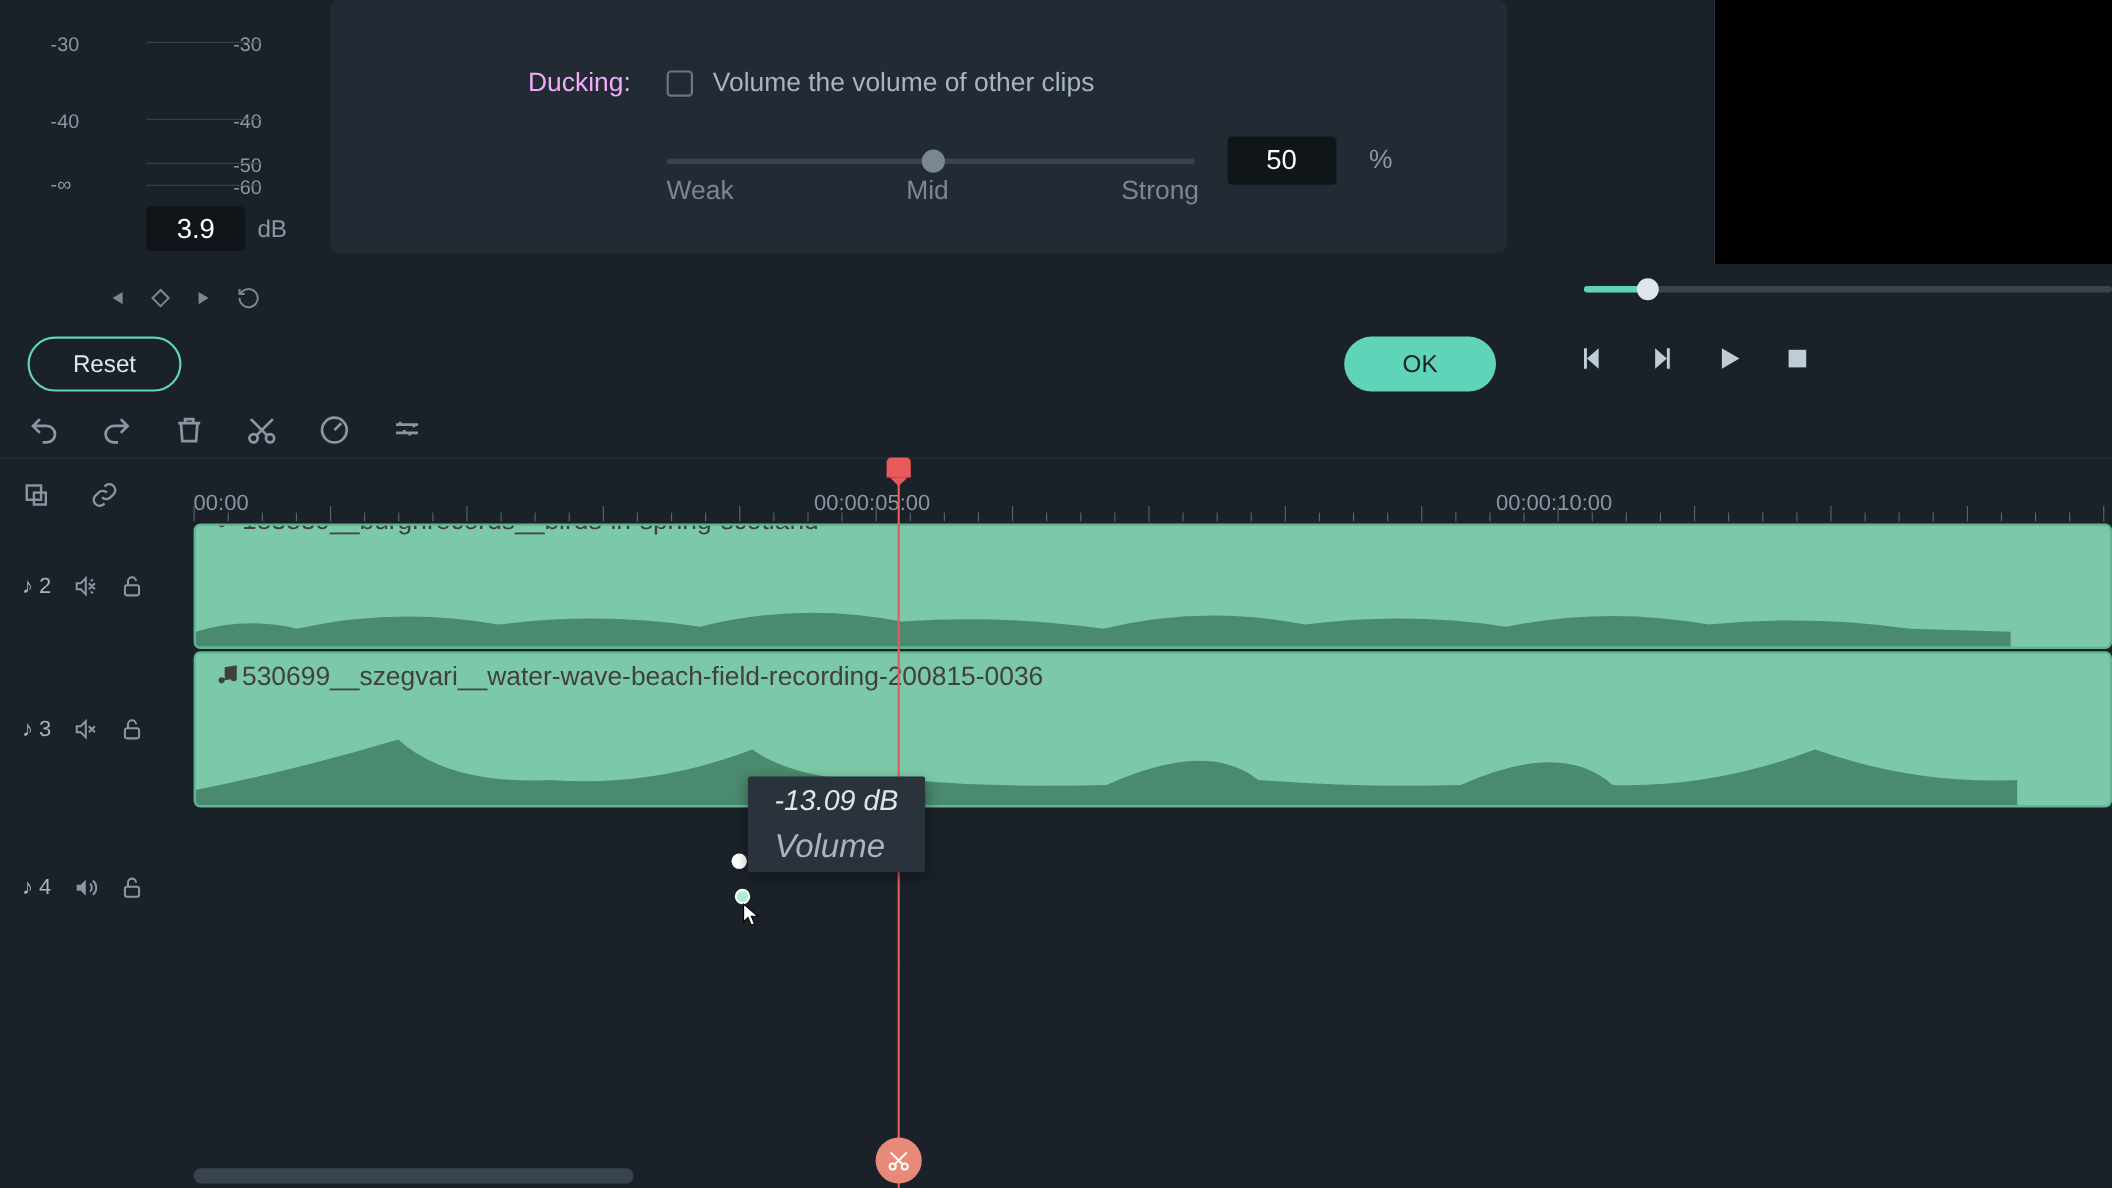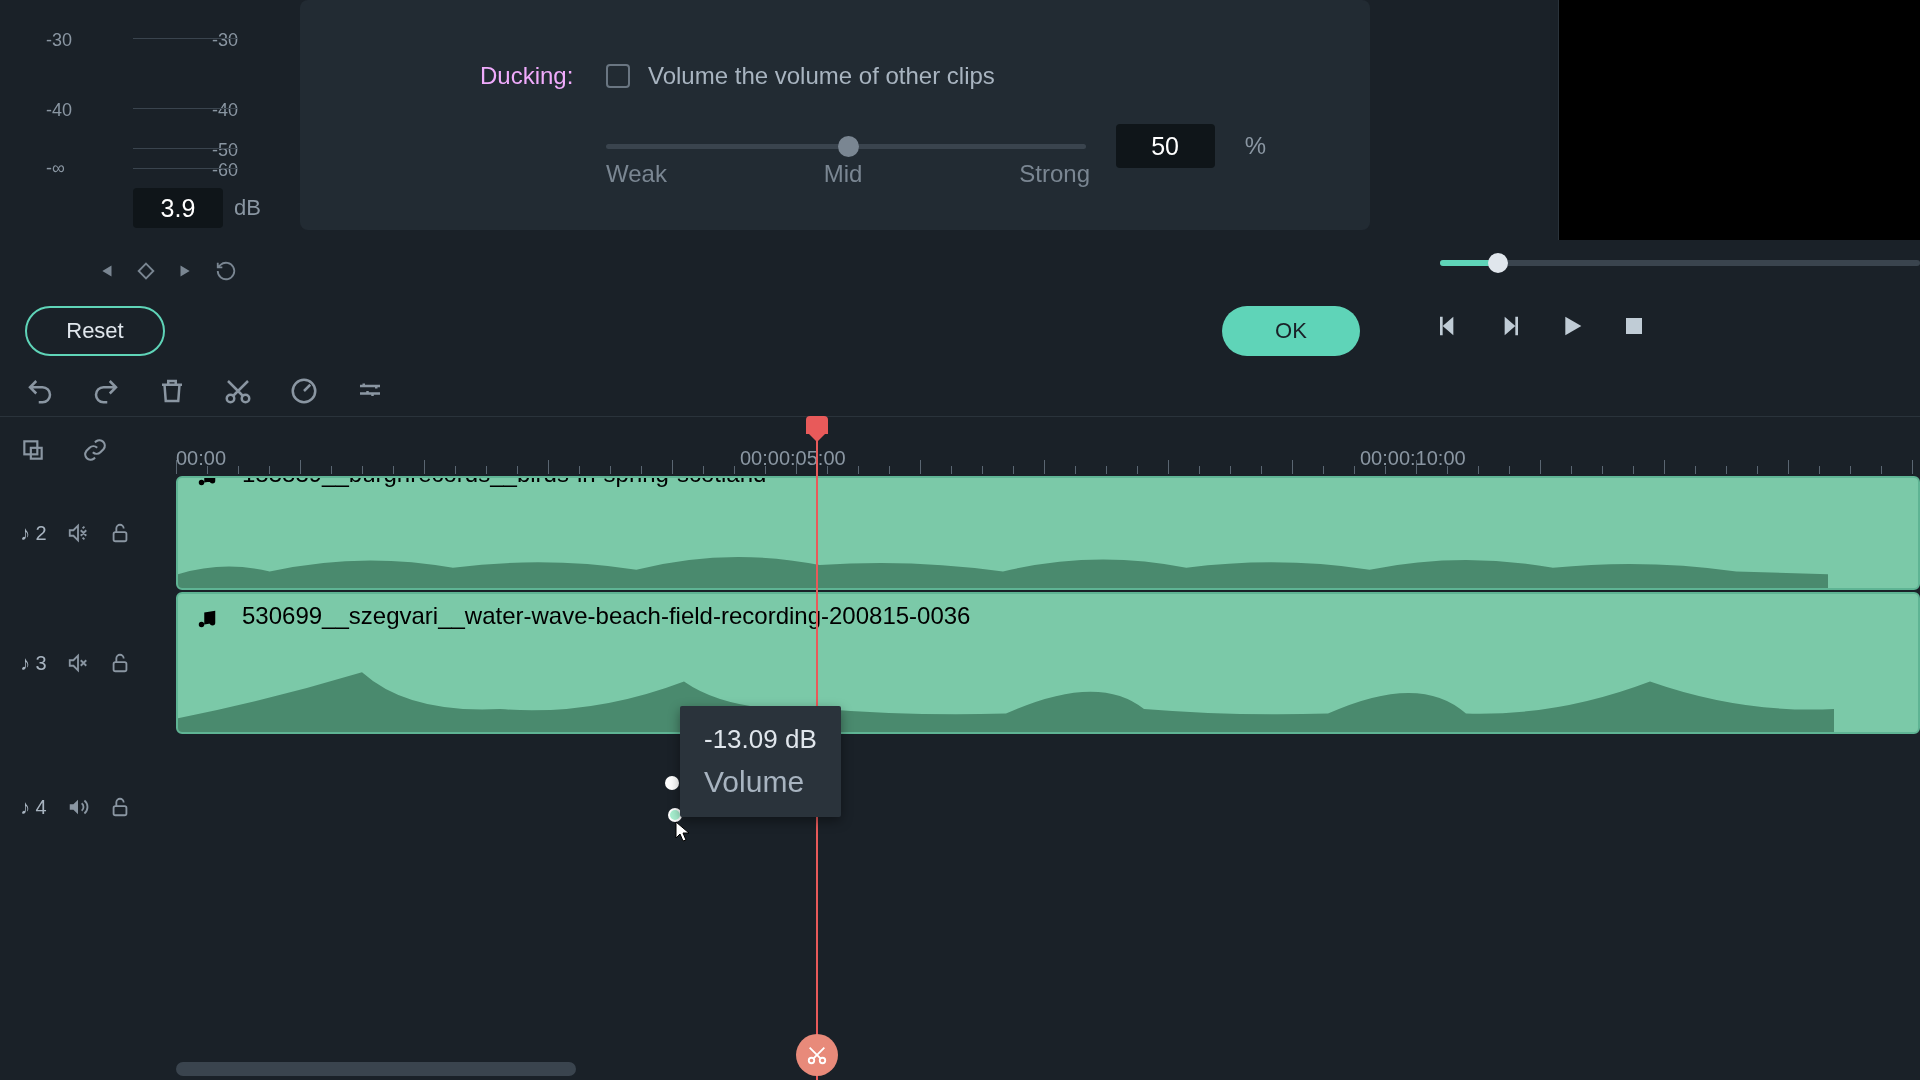--- a/index.html
+++ b/index.html
@@ -60,38 +60,38 @@
 .tick { position: absolute; bottom: 0; width: 1px; height: 8px; background: #5a6672; }
 .tick.major { height: 14px; }
 
 
 .tracks { position: absolute; left: 0; top: 476px; right: 0; bottom: 0; background: #1a2128; }
 .track-row { position: relative; width: 100%; display: flex; border-bottom: 2px solid #1a2128; }
 .track-head { width: 176px; flex-shrink: 0; background: #1a2128; display: flex; align-items: center; gap: 20px; padding-left: 20px; color: #a8b4c0; font-size: 20px; }
 .track-head-icon { width: 22px; height: 22px; color: #8a96a2; }
 .clip { flex: 1; background: #7bc9a8; border: 2px solid #5fb494; border-radius: 6px; position: relative; overflow: hidden; }
 .clip.selected { border: 3px solid #a8f0d0; background: #85d0b0; }
-.clip-title { position: absolute; left: 18px; top: 8px; font-size: 24px; color: #000000; font-weight: 500; display: flex; align-items: flex-end; gap: 24px; white-space: nowrap; }
+.clip-title { position: absolute; left: 18px; top: 8px; font-size: 24px; color: #404040; font-weight: 500; display: flex; align-items: flex-start; gap: 2px; white-space: nowrap; }
 .clip-title.cut { top: -18px; }
 .wave { position: absolute; left: 0; right: 0; bottom: 0; height: 50%; }
 .clip-icon { width: 22px; height: 22px; }
 
 
 .vol-line { position: absolute; left: 0; right: 0; top: 32px; height: 2px; background: #5a9880; }
 .kf-pt { position: absolute; width: 14px; height: 14px; background: #fff; border-radius: 50%; cursor: pointer; }
 .kf-pt.sel { background: #a8f0d0; border: 2px solid #fff; }
 
 
 .playhead { position: absolute; top: 418px; bottom: 0; width: 2px; background: #e85a5a; z-index: 50; }
 .playhead-cap { position: absolute; top: -2px; left: -10px; width: 22px; height: 18px; background: #e85a5a; border-radius: 4px 4px 0 0; }
 .playhead-cap::after { content:''; position:absolute; bottom:-8px; left:3px; border-left:8px solid transparent; border-right:8px solid transparent; border-top:8px solid #e85a5a; }
 .scissors { position: absolute; bottom: 4px; left: -20px; width: 42px; height: 42px; background: #e88a7a; border-radius: 50%; display:flex; align-items:center; justify-content:center; color:#fff; }
 
 
-.tooltip { position: absolute; background: #2a333b; padding: 18px 24px; border-radius: 2px; z-index: 60; box-shadow: 0 4px 12px rgba(0,0,0,0.4); }
+.tooltip { position: absolute; background: #2a333b; padding: 6px 24px; border-radius: 2px; z-index: 60; box-shadow: 0 4px 12px rgba(0,0,0,0.4); font-style: italic; }
 .tt-line1 { font-size: 26px; color: #e0e6ec; margin-bottom: 10px; }
 .tt-line2 { font-size: 30px; color: #a8b4c0; }
 
 
 .cursor { position: absolute; z-index: 100; width: 24px; height: 24px; }
 
 
 .scrollbar { position: absolute; left: 176px; bottom: 4px; width: 400px; height: 14px; background: #3a444e; border-radius: 7px; }
 </style>
 </head>

